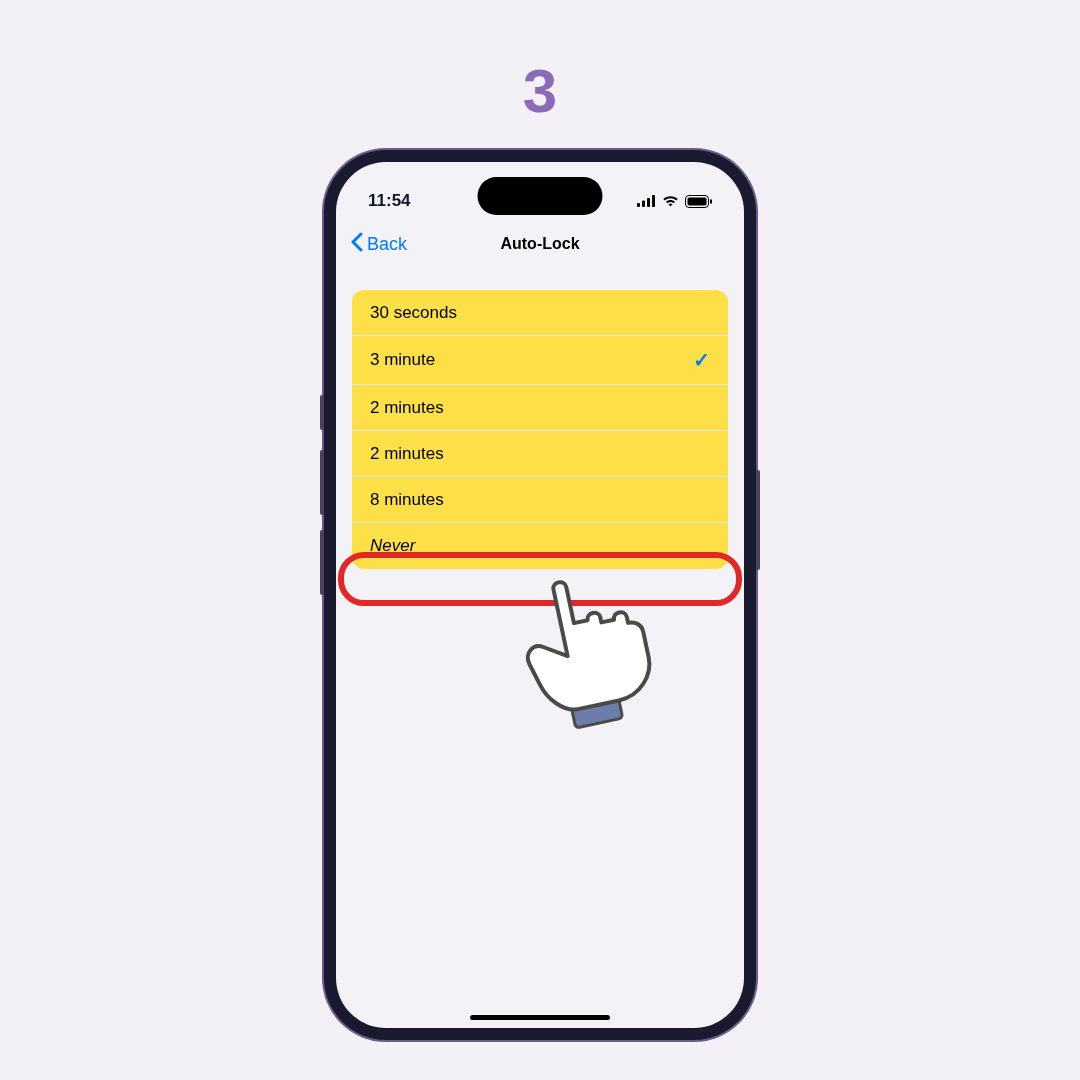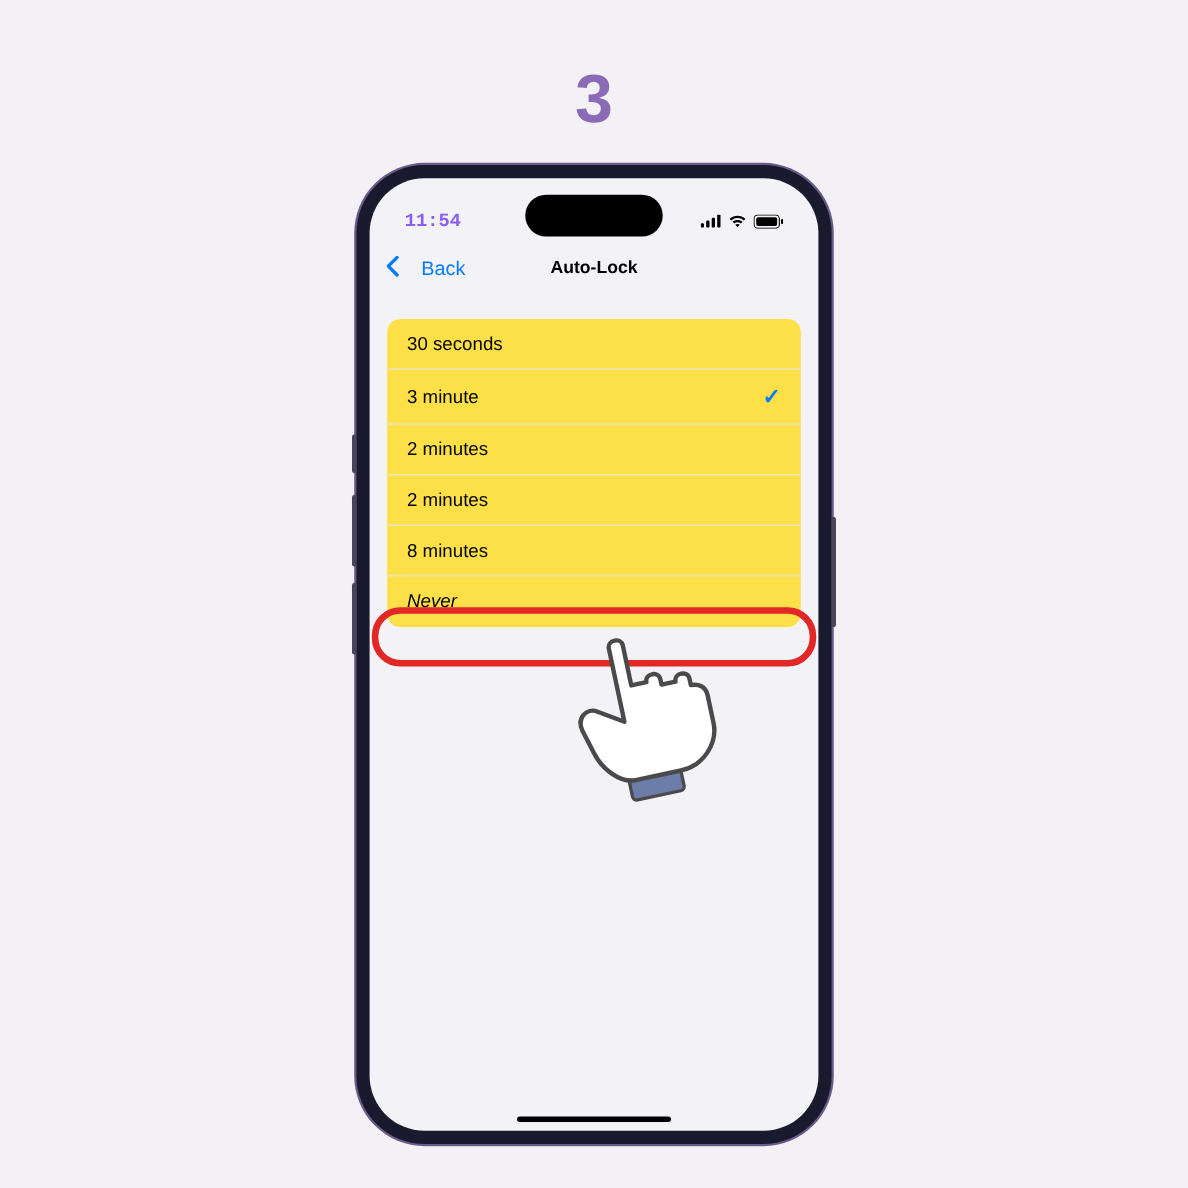--- a/index.html
+++ b/index.html
@@ -82,42 +82,41 @@
       z-index: 10;
     }
     .status-bar {
       display: flex;
       justify-content: space-between;
       align-items: center;
       padding: 20px 32px 0;
       height: 58px;
       font-size: 17px;
       font-weight: 600;
-      color: #8b5cf6;
-      font-family: Liberation Mono, monospace;
+      color: #0f172a;
     }
     .status-right {
       display: flex;
       gap: 6px;
       align-items: center;
     }
     .status-right svg { display: block; }
     .nav-bar {
       display: flex;
       align-items: center;
       padding: 14px 14px;
       position: relative;
       height: 48px;
     }
     .back-btn {
       display: flex;
       align-items: center;
       color: #007aff;
       font-size: 18px;
-      gap: 20px;
+      gap: 4px;
     }
     .nav-title {
       position: absolute;
       left: 50%;
       transform: translateX(-50%);
       font-size: 16px;
       font-weight: 600;
       color: #000;
     }
     .list-container {

